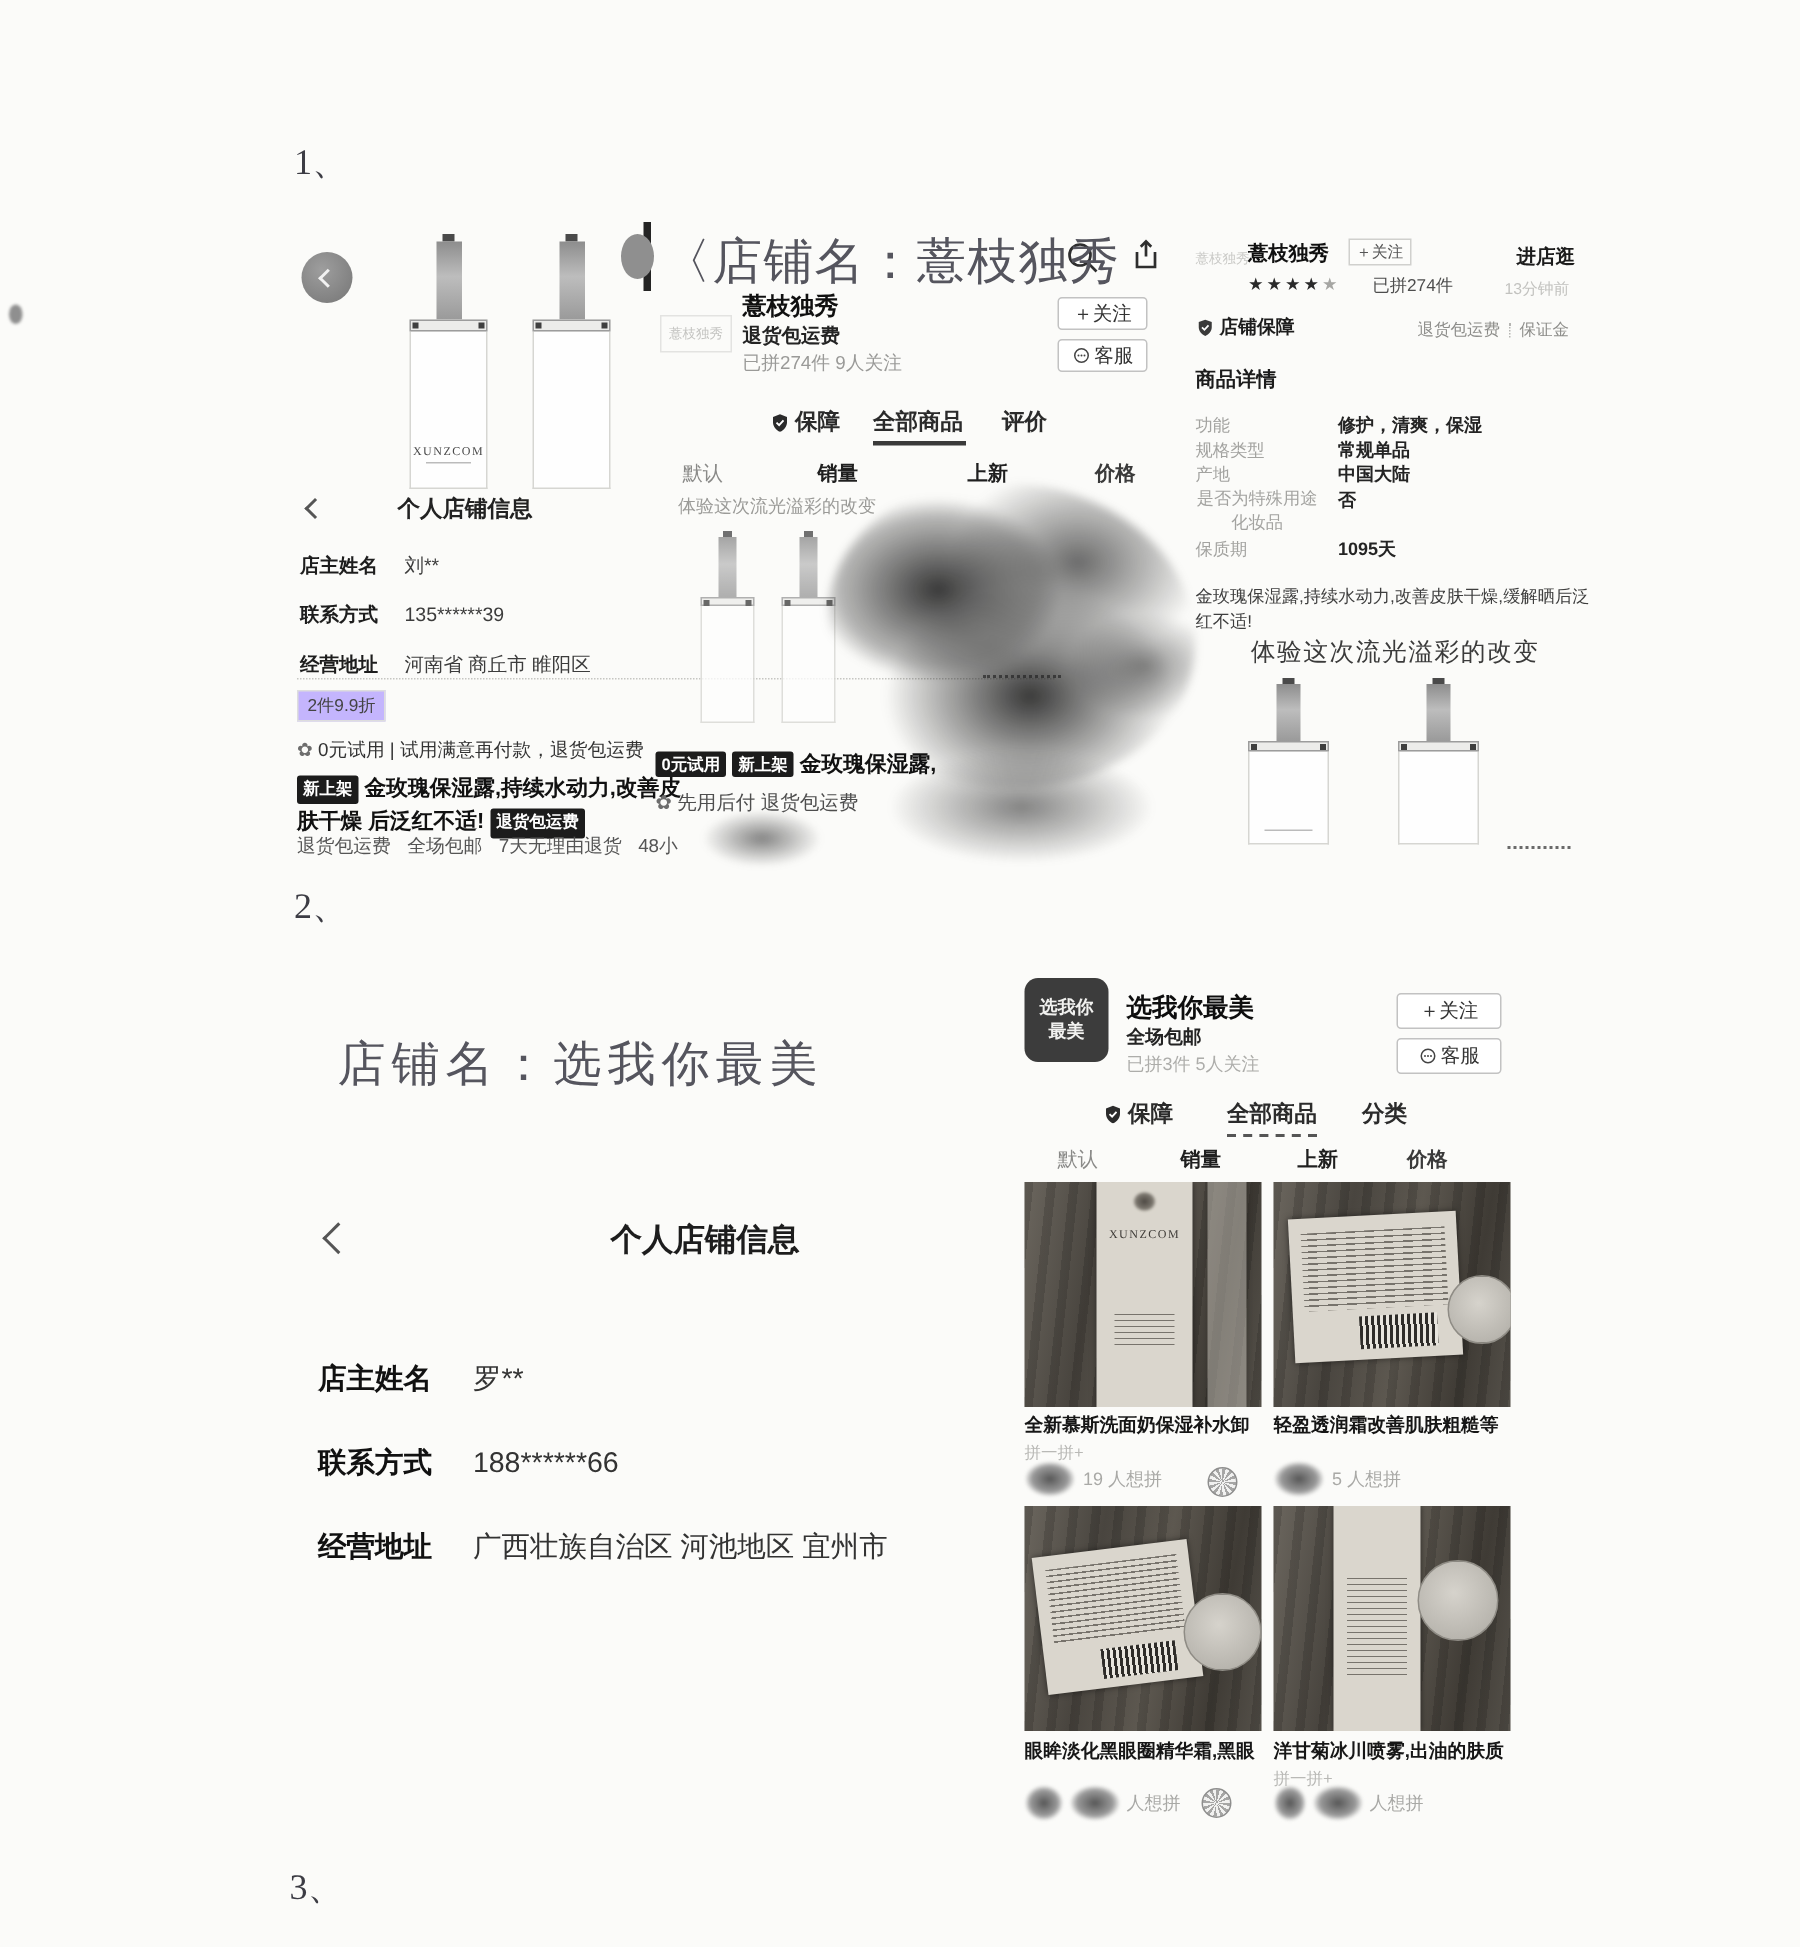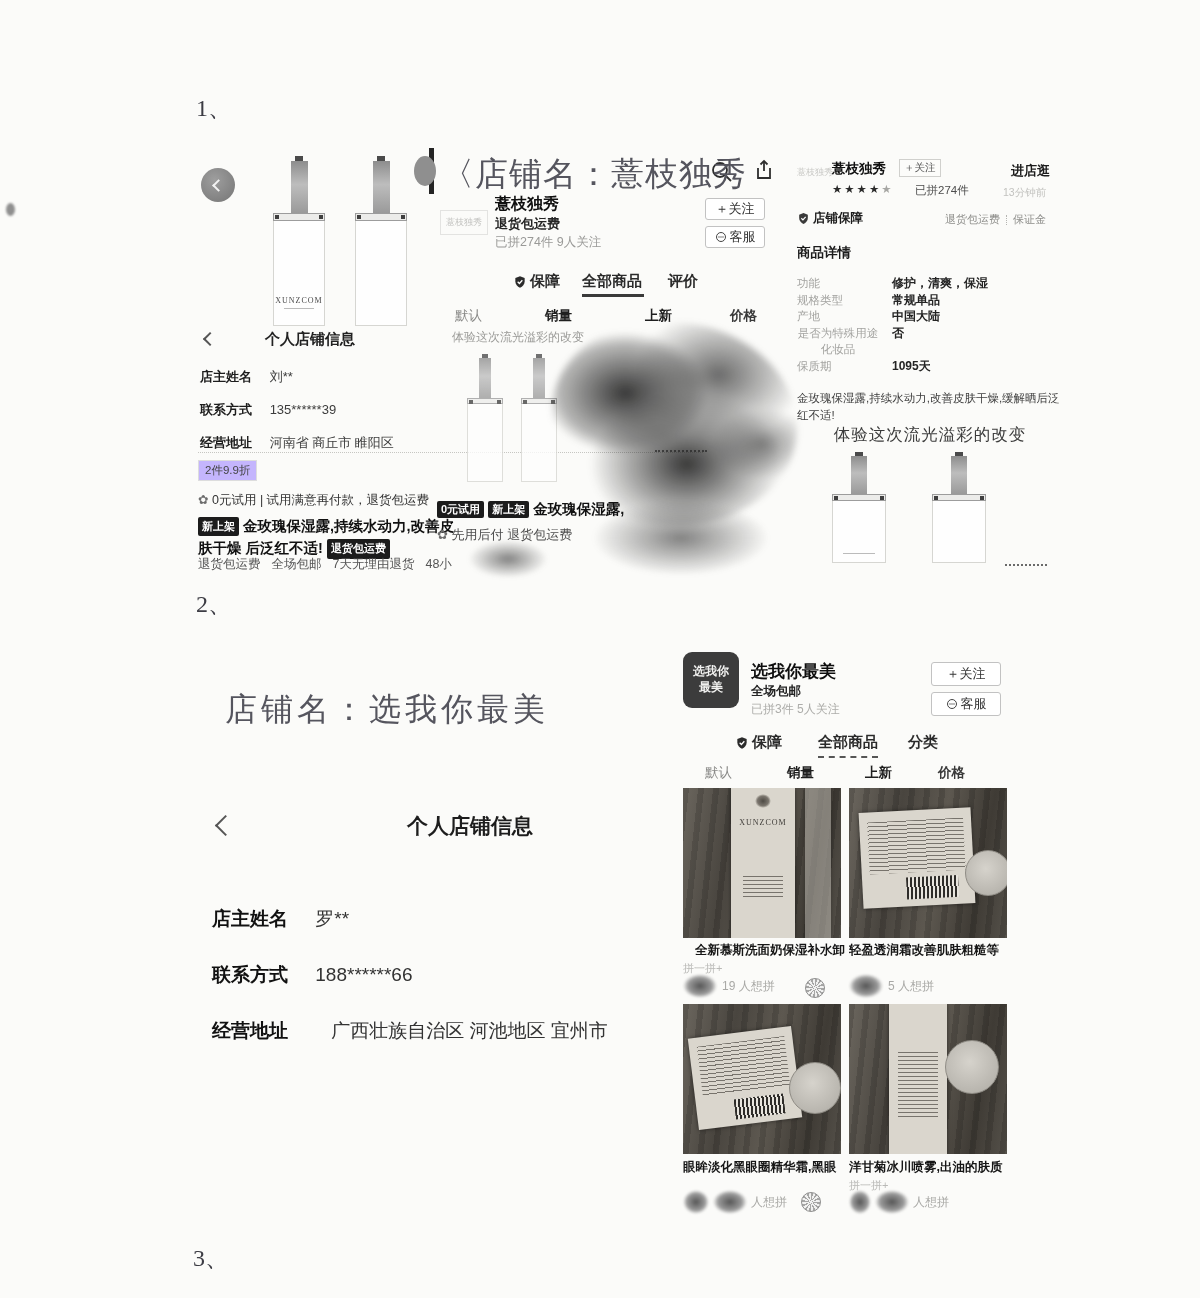--- a/index.html
+++ b/index.html
@@ -368,21 +368,21 @@
     </div>
 
     <div class="photo" style="left:166px; top:136px;">
       <div class="label-box" style="left:12px; top:22px; width:112px; height:96px; transform:rotate(-3deg);">
         <div class="text-lines" style="left:8px; top:10px; width:96px; height:52px;"></div>
         <div class="bc" style="left:44px; bottom:7px; width:52px; height:22px;"></div>
       </div>
       <div class="disc" style="left:116px; top:62px; width:46px; height:46px;"></div>
     </div>
 
-    <div class="abs caption" style="left:0; top:290px;margin-left:12px;">全新慕斯洗面奶保湿补水卸</div>
+    <div class="abs caption" style="left:0; top:290px;">全新慕斯洗面奶保湿补水卸</div>
     <div class="abs caption" style="left:166px; top:290px;">轻盈透润霜改善肌肤粗糙等</div>
     <div class="abs sub-cap" style="left:0; top:309px;">拼一拼+</div>
     <div class="abs" style="left:0; top:322px; display:flex; align-items:center; gap:5px;">
       <span class="blob-sm"></span>
       <span class="want">19 人想拼</span>
     </div>
     <div class="abs badge-circle" style="left:122px; top:326px;"></div>
     <div class="abs" style="left:166px; top:322px; display:flex; align-items:center; gap:5px;">
       <span class="blob-sm"></span>
       <span class="want">5 人想拼</span>
@@ -426,17 +426,17 @@
     <div class="abs" style="left:12px; top:106px; font-size:19px;">
       <span class="bold" style="color:#111;">店主姓名</span>
       <span style="margin-left:22px; color:#333;">罗**</span>
     </div>
     <div class="abs" style="left:12px; top:162px; font-size:19px;">
       <span class="bold" style="color:#111;">联系方式</span>
       <span style="margin-left:22px; color:#333;">188******66</span>
     </div>
     <div class="abs" style="left:12px; top:218px; font-size:19px; white-space:nowrap;">
       <span class="bold" style="color:#111;">经营地址</span>
-      <span style="margin-left:38px; color:#333;">广西壮族自治区 河池地区 宜州市</span>
+      <span style="margin-left:22px; color:#333;">广西壮族自治区 河池地区 宜州市</span>
     </div>
   </div>
 
 </div>
 
 </body></html>

